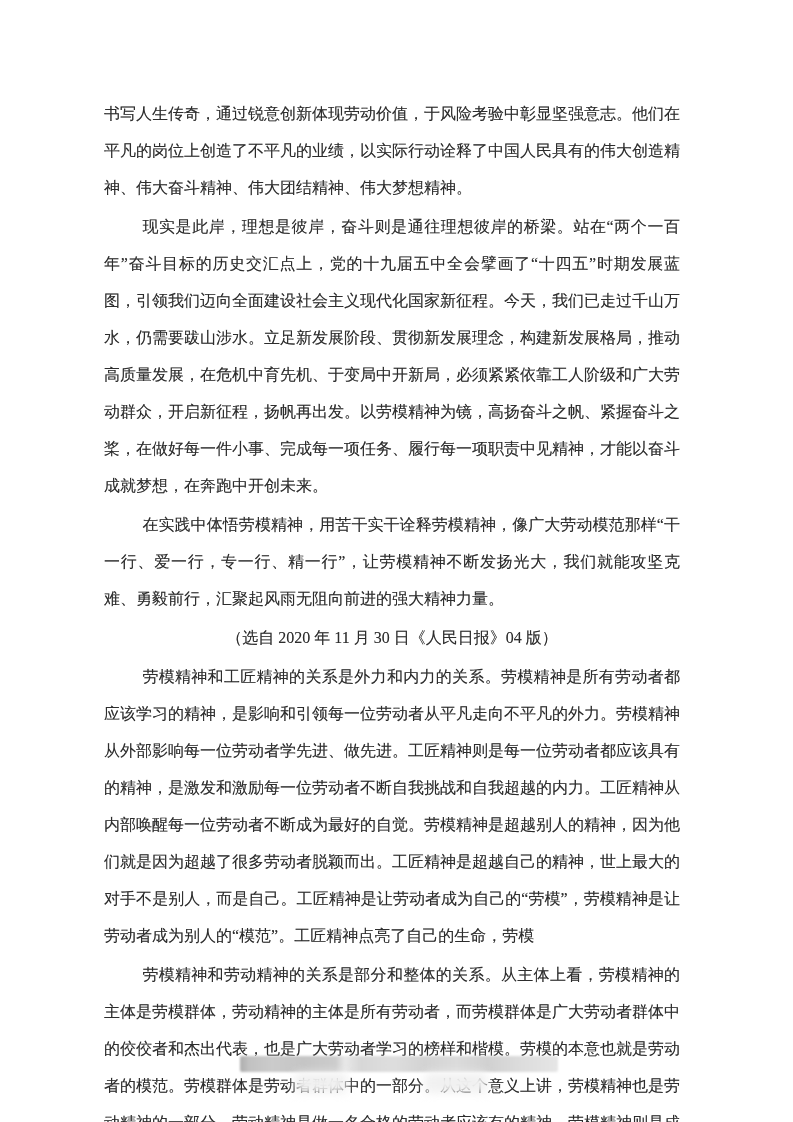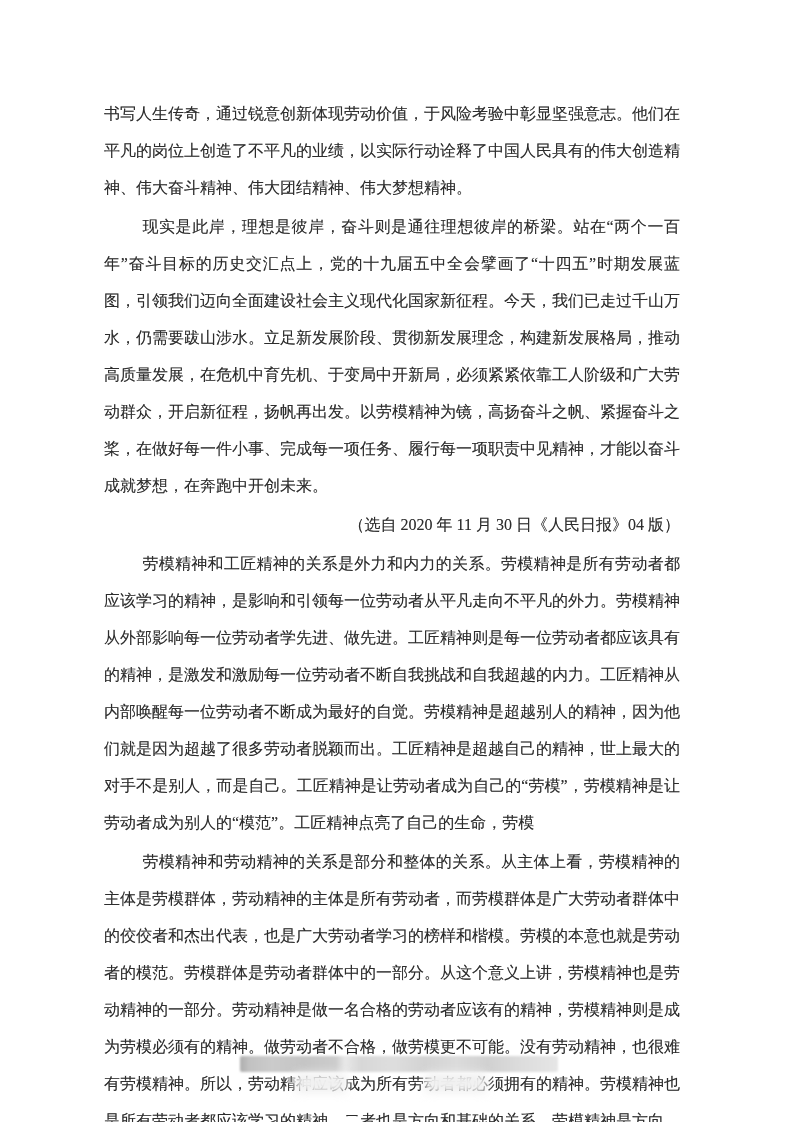--- a/index.html
+++ b/index.html
@@ -27,21 +27,21 @@
   }
   .para {
     margin: 0 0 2px 0;
     text-indent: 2.4em;
     text-shadow: 0 0 0.4px rgba(60,60,60,0.45);
   }
   .para.no-indent {
     text-indent: 0;
   }
   .para.attribution {
-    text-align: right;
+    text-align: center;
     text-indent: 0;
   }
   .watermark-bar {
     position: absolute;
     left: 240px;
     top: 1056px;
     width: 318px;
     height: 16px;
     border-radius: 2px;
     filter: blur(1.2px);
@@ -59,20 +59,21 @@
   .watermark-ghost.g1 { left: 295px; top: 1073px; width: 52px; height: 20px; }
   .watermark-ghost.g2 { left: 425px; top: 1073px; width: 62px; height: 20px; }
 </style>
 </head>
 <body>
 
 <div class="page">
   <div class="content">
     <p class="para no-indent">书写人生传奇，通过锐意创新体现劳动价值，于风险考验中彰显坚强意志。他们在平凡的岗位上创造了不平凡的业绩，以实际行动诠释了中国人民具有的伟大创造精神、伟大奋斗精神、伟大团结精神、伟大梦想精神。</p>
     <p class="para">现实是此岸，理想是彼岸，奋斗则是通往理想彼岸的桥梁。站在“两个一百年”奋斗目标的历史交汇点上，党的十九届五中全会擘画了“十四五”时期发展蓝图，引领我们迈向全面建设社会主义现代化国家新征程。今天，我们已走过千山万水，仍需要跋山涉水。立足新发展阶段、贯彻新发展理念，构建新发展格局，推动高质量发展，在危机中育先机、于变局中开新局，必须紧紧依靠工人阶级和广大劳动群众，开启新征程，扬帆再出发。以劳模精神为镜，高扬奋斗之帆、紧握奋斗之桨，在做好每一件小事、完成每一项任务、履行每一项职责中见精神，才能以奋斗成就梦想，在奔跑中开创未来。</p>
+    <p class="para">在实践中体悟劳模精神，用苦干实干诠释劳模精神，像广大劳动模范那样“干一行、爱一行，专一行、精一行”，让劳模精神不断发扬光大，我们就能攻坚克难、勇毅前行，汇聚起风雨无阻向前进的强大精神力量。</p>
     <p class="para attribution">（选自 2020 年 11 月 30 日《人民日报》04 版）</p>
     <p class="para">劳模精神和工匠精神的关系是外力和内力的关系。劳模精神是所有劳动者都应该学习的精神，是影响和引领每一位劳动者从平凡走向不平凡的外力。劳模精神从外部影响每一位劳动者学先进、做先进。工匠精神则是每一位劳动者都应该具有的精神，是激发和激励每一位劳动者不断自我挑战和自我超越的内力。工匠精神从内部唤醒每一位劳动者不断成为最好的自觉。劳模精神是超越别人的精神，因为他们就是因为超越了很多劳动者脱颖而出。工匠精神是超越自己的精神，世上最大的对手不是别人，而是自己。工匠精神是让劳动者成为自己的“劳模”，劳模精神是让劳动者成为别人的“模范”。工匠精神点亮了自己的生命，劳模</p>
     <p class="para">劳模精神和劳动精神的关系是部分和整体的关系。从主体上看，劳模精神的主体是劳模群体，劳动精神的主体是所有劳动者，而劳模群体是广大劳动者群体中的佼佼者和杰出代表，也是广大劳动者学习的榜样和楷模。劳模的本意也就是劳动者的模范。劳模群体是劳动者群体中的一部分。从这个意义上讲，劳模精神也是劳动精神的一部分。劳动精神是做一名合格的劳动者应该有的精神，劳模精神则是成为劳模必须有的精神。做劳动者不合格，做劳模更不可能。没有劳动精神，也很难有劳模精神。所以，劳动精神应该成为所有劳动者都必须拥有的精神。劳模精神也是所有劳动者都应该学习的精神。二者也是方向和基础的关系，劳模精神是方向，劳动精神是基础。</p>
   </div>
 
   <div class="watermark-bar"></div>
   <div class="watermark-ghost g1"></div>
   <div class="watermark-ghost g2"></div>
 </div>
 

